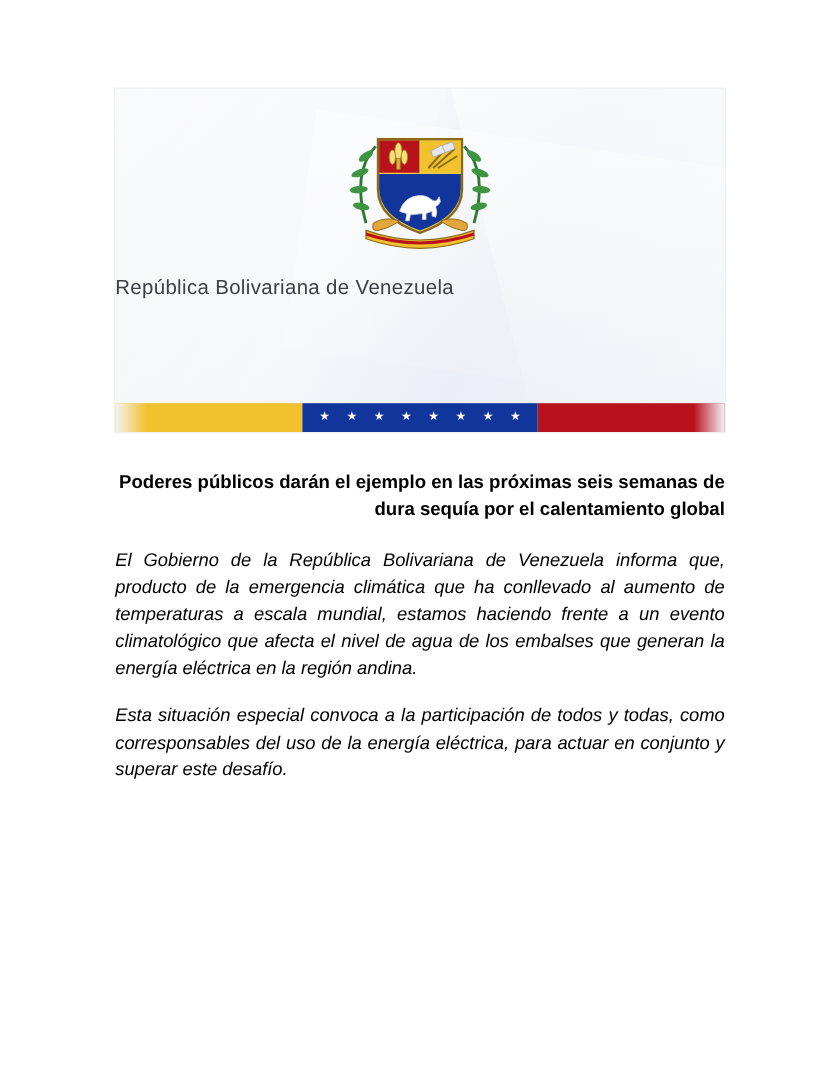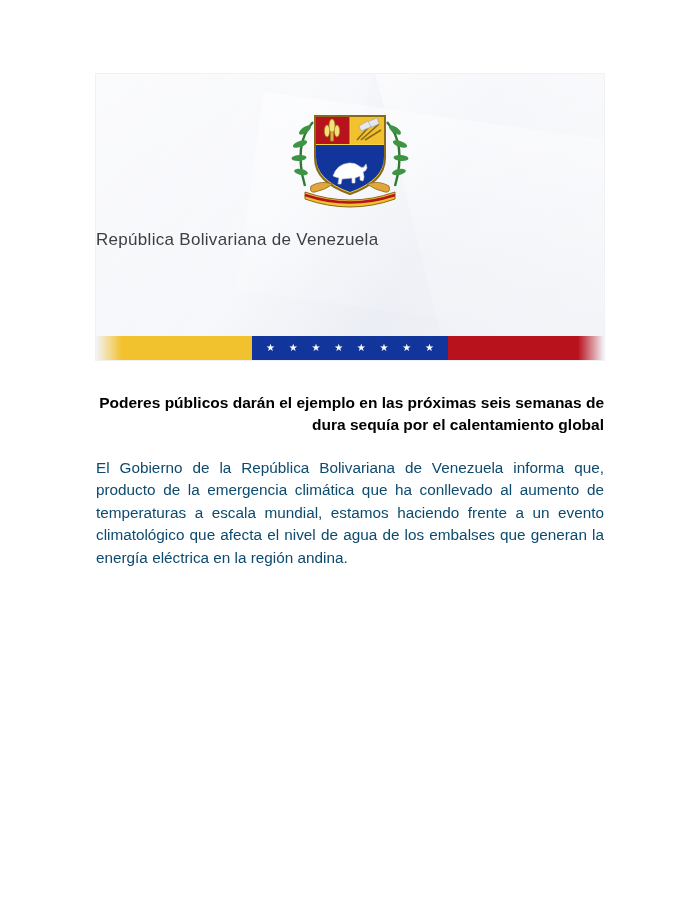--- a/index.html
+++ b/index.html
@@ -129,21 +129,22 @@
     font-size: 15.5px;
     font-weight: bold;
     line-height: 1.45;
     color: #000;
   }
   .para {
     margin-top: 17px;
     font-size: 15.3px;
     line-height: 1.47;
     text-align: justify;
-    color: #0c4a6e;
+    color: #000000;
+    font-style: italic;
   }
   .para:first-of-type { margin-top: 20px; }
 </style>
 </head>
 <body>
 
 <div class="page">
 
   <div class="banner">
     <div class="sheen-a"></div>
@@ -222,14 +223,15 @@
             <span class="star">★</span>
           </div>
       </div>
       <div class="seg red"></div>
     </div>
   </div>
 
   <div class="headline">Poderes públicos darán el ejemplo en las próximas seis semanas de dura sequía por el calentamiento global</div>
 
   <p class="para">El Gobierno de la República Bolivariana de Venezuela informa que, producto de la emergencia climática que ha conllevado al aumento de temperaturas a escala mundial, estamos haciendo frente a un evento climatológico que afecta el nivel de agua de los embalses que generan la energía eléctrica en la región andina.</p>
+  <p class="para">Esta situación especial convoca a la participación de todos y todas, como corresponsables del uso de la energía eléctrica, para actuar en conjunto y superar este desafío.</p>
 
 </div>
 
 </body></html>

